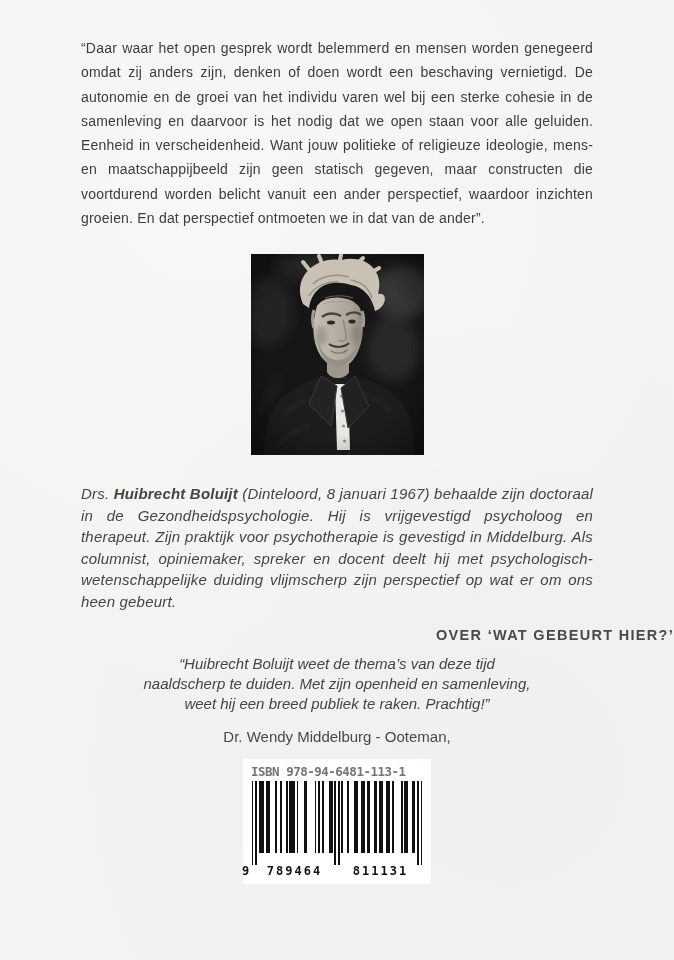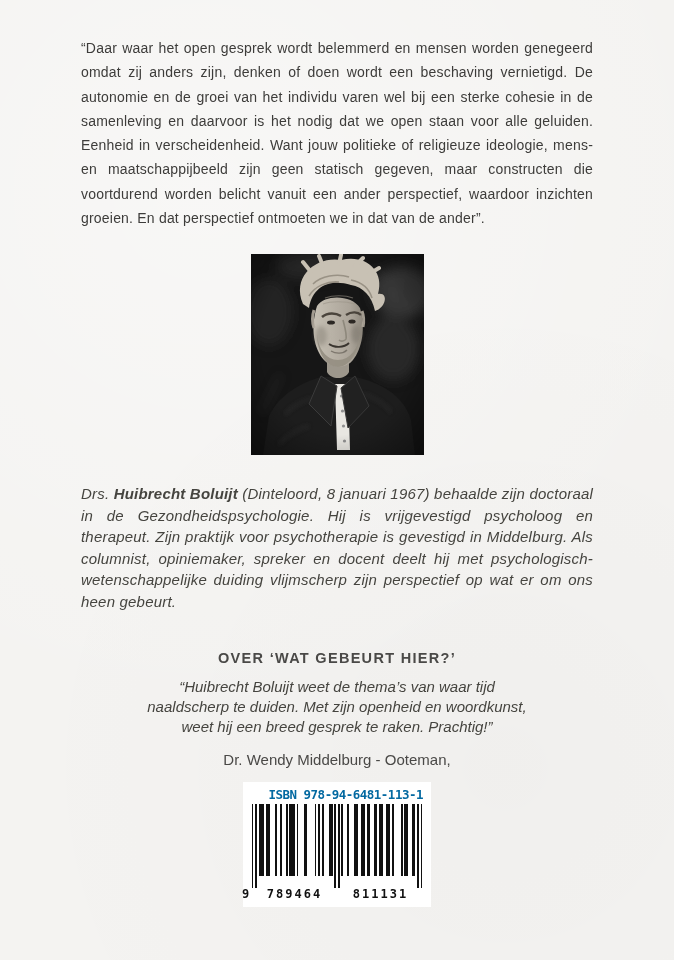--- a/index.html
+++ b/index.html
@@ -41,22 +41,22 @@
     font-size:15px;
     line-height:21.5px;
     font-style:italic;
     text-align:justify;
     letter-spacing:.2px;
     color:#45443f;
   }
   .bio .bio-name { font-weight:bold; }
 
   .review-heading {
-    margin-top:38px;
-    text-align:center;
+    margin-top:15px;
+    text-align:right;
     font-size:14.5px;
     font-weight:bold;
     letter-spacing:1.3px;
     color:#4a4947;
   }
 
   .testimonial {
     margin-top:11px;
     text-align:center;
     font-style:italic;
@@ -73,26 +73,26 @@
     color:#4a4947;
   }
 
   .barcode-box {
     width:188px;
     margin:11px auto 0;
     background:#ffffff;
     padding:5px 8px 6px;
   }
   .barcode-isbn {
-    text-align:right;
+    text-align:left;
     font-family:"DejaVu Sans Mono", monospace;
     font-weight:bold;
     font-size:12.5px;
     letter-spacing:-0.5px;
-    color:#0369a1;
+    color:#737373;
     white-space:nowrap;
   }
   .barcode-bars-area { position:relative; margin-top:2px; height:97px; }
   .barcode-bars {
     display:flex;
     align-items:flex-start;
     justify-content:center;
     height:86px;
   }
   .bc-mod { width:1.8px; height:72px; }
@@ -192,23 +192,23 @@
 
       <rect width="173" height="201" fill="url(#vignette)"></rect>
     </svg>
   </div>
 
   <p class="bio"><span class="bio-prefix">Drs. </span><span class="bio-name">Huibrecht Boluijt</span><span class="bio-rest"> (Dinteloord, 8 januari 1967) behaalde zijn doctoraal in de Gezondheidspsychologie. Hij is vrijgevestigd psycholoog en therapeut. Zijn praktijk voor psychotherapie is gevestigd in Middelburg. Als columnist, opiniemaker, spreker en docent deelt hij met psychologisch-wetenschappelijke duiding vlijmscherp zijn perspectief op wat er om ons heen gebeurt.</span></p>
 
   <div class="review-heading">OVER ‘WAT GEBEURT HIER?’</div>
 
   <div class="testimonial">
-    <div>“Huibrecht Boluijt weet de thema’s van waar tijd</div>
-    <div>naaldscherp te duiden. Met zijn openheid en woordkunst,</div>
-    <div>weet hij een breed gesprek te raken. Prachtig!”</div>
+    <div>“Huibrecht Boluijt weet de thema’s van deze tijd</div>
+    <div>naaldscherp te duiden. Met zijn openheid en samenleving,</div>
+    <div>weet hij een breed publiek te raken. Prachtig!”</div>
   </div>
 
   <div class="attribution">
     <div>Dr. Wendy Middelburg - Ooteman,</div>
   </div>
 
   <div class="barcode-box">
     <div class="barcode-isbn">ISBN 978-94-6481-113-1</div>
     <div class="barcode-bars-area">
       <div class="barcode-bars">

